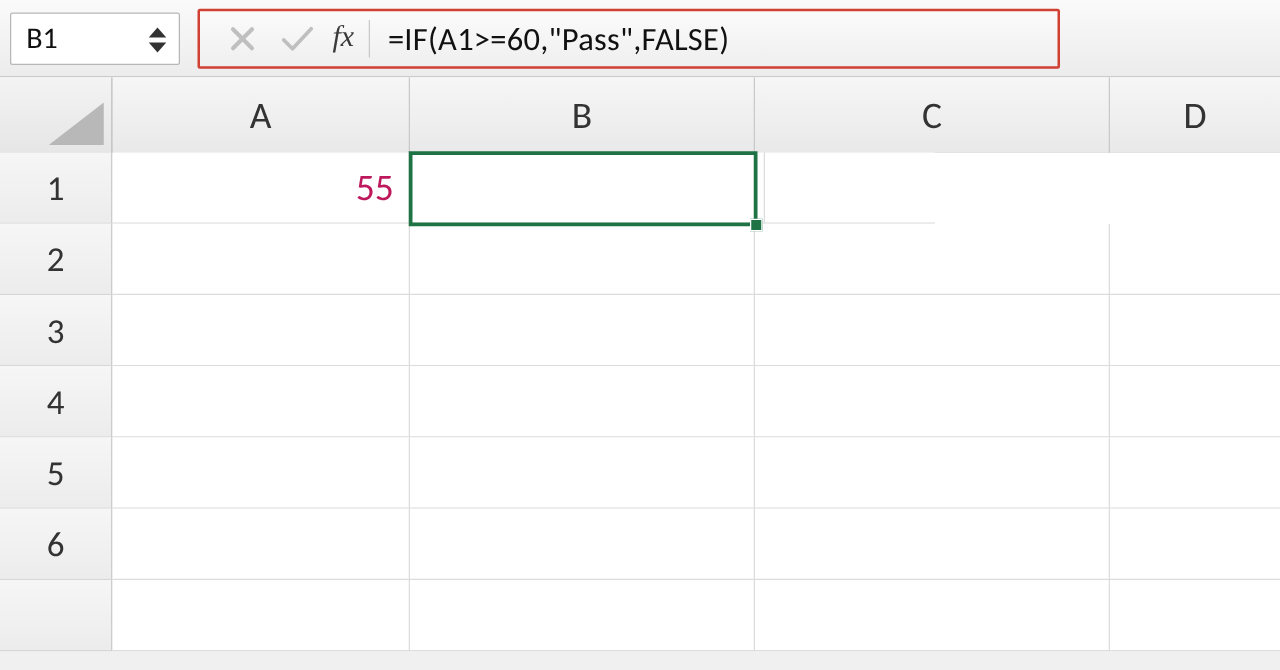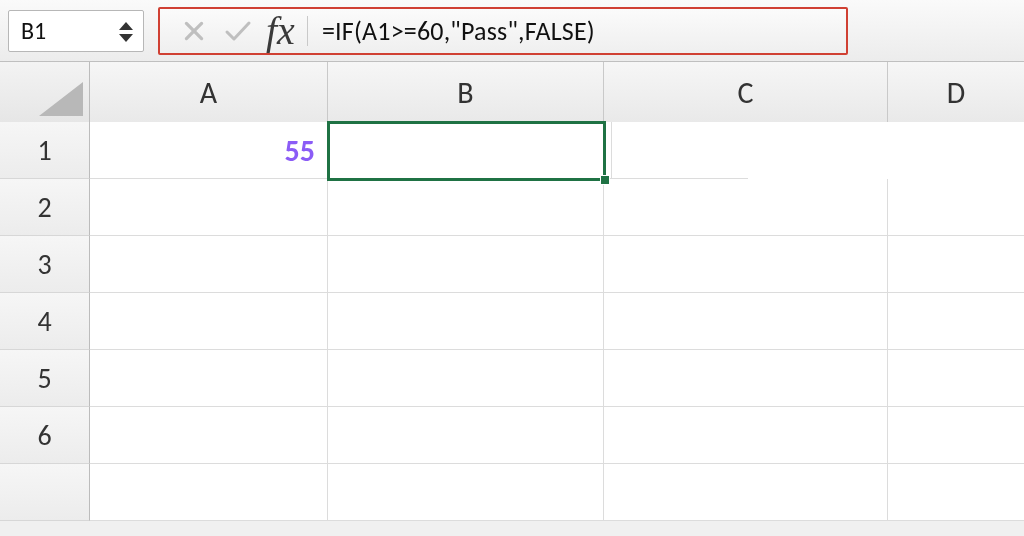--- a/index.html
+++ b/index.html
@@ -65,21 +65,21 @@
     align-items: center;
     justify-content: center;
     width: 44px;
     height: 40px;
     color: #9a9a9a;
   }
   .fx-btn.cancel svg, .fx-btn.enter svg { stroke:#c1c1c1; }
   .fx-label {
     font-family: "Cambria Math","Times New Roman",serif;
     font-style: italic;
-    font-size: 40px;
+    font-size: 24px;
     color: #3a3a3a;
     padding: 0 6px;
   }
   .fx-sep {
     width: 1px;
     height: 30px;
     background: #c9c9c9;
     margin: 0 10px 0 6px;
   }
 
@@ -150,24 +150,23 @@
     color:#333;
     background: linear-gradient(#f6f6f6,#ececec);
   }
   .cell {
     border-right: 1px solid #dcdcdc;
     border-bottom: 1px solid #dcdcdc;
     height: 100%;
     display:flex;
     align-items:center;
     font-size: 30px;
-    color:#8b5cf6;
+    color:#be185d;
     padding: 0 12px;
     background:#fff;
-    font-weight:bold;
   }
   .cell.A { width:238px; justify-content:flex-end; }
   .cell.B { width:276px; justify-content:center; font-size:32px; }
   .cell.C { width:284px; }
   .cell.D { width:136px; border-right:none; }
 
   
   .selection {
     position: absolute;
     border: 3px solid #1f7244;

